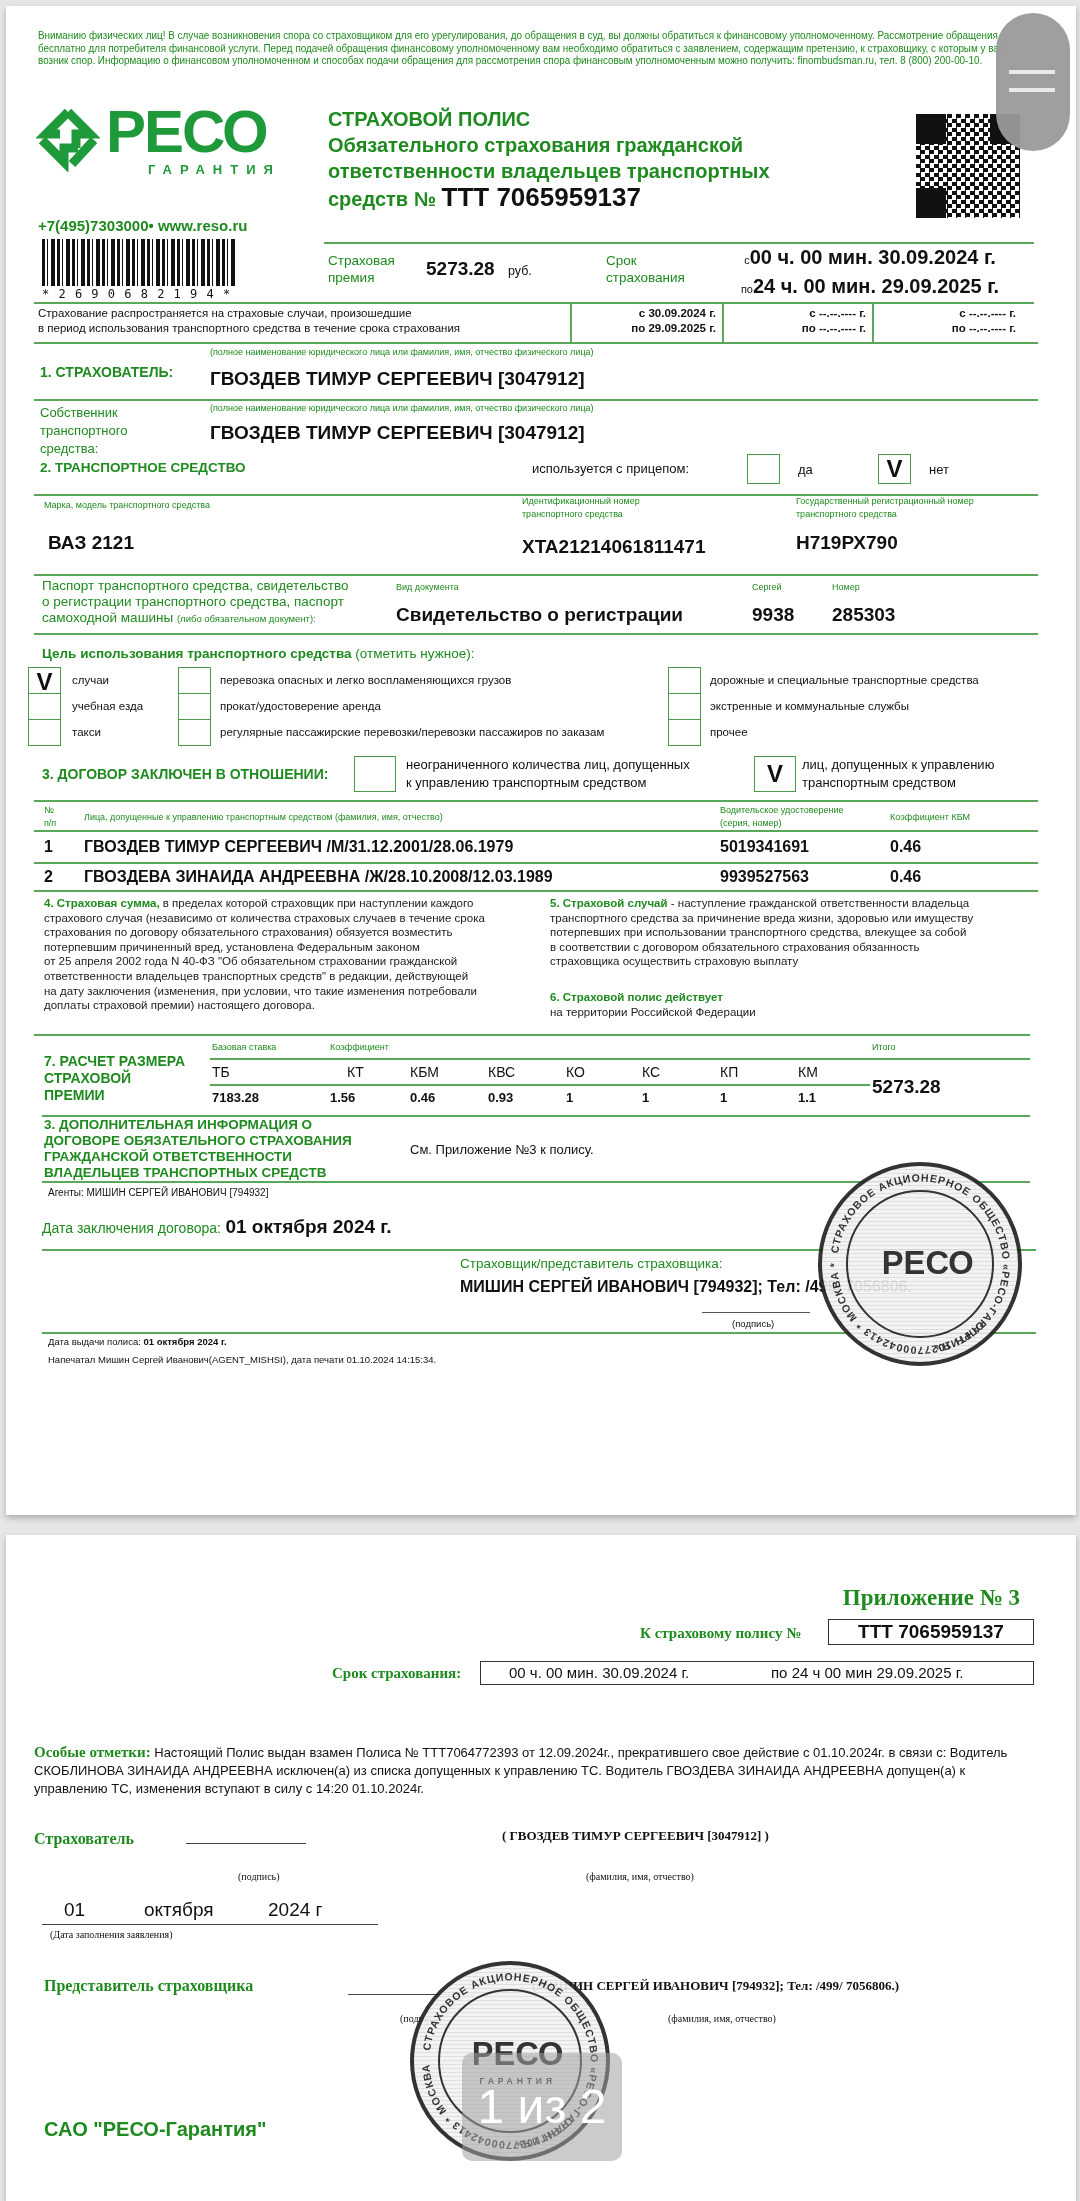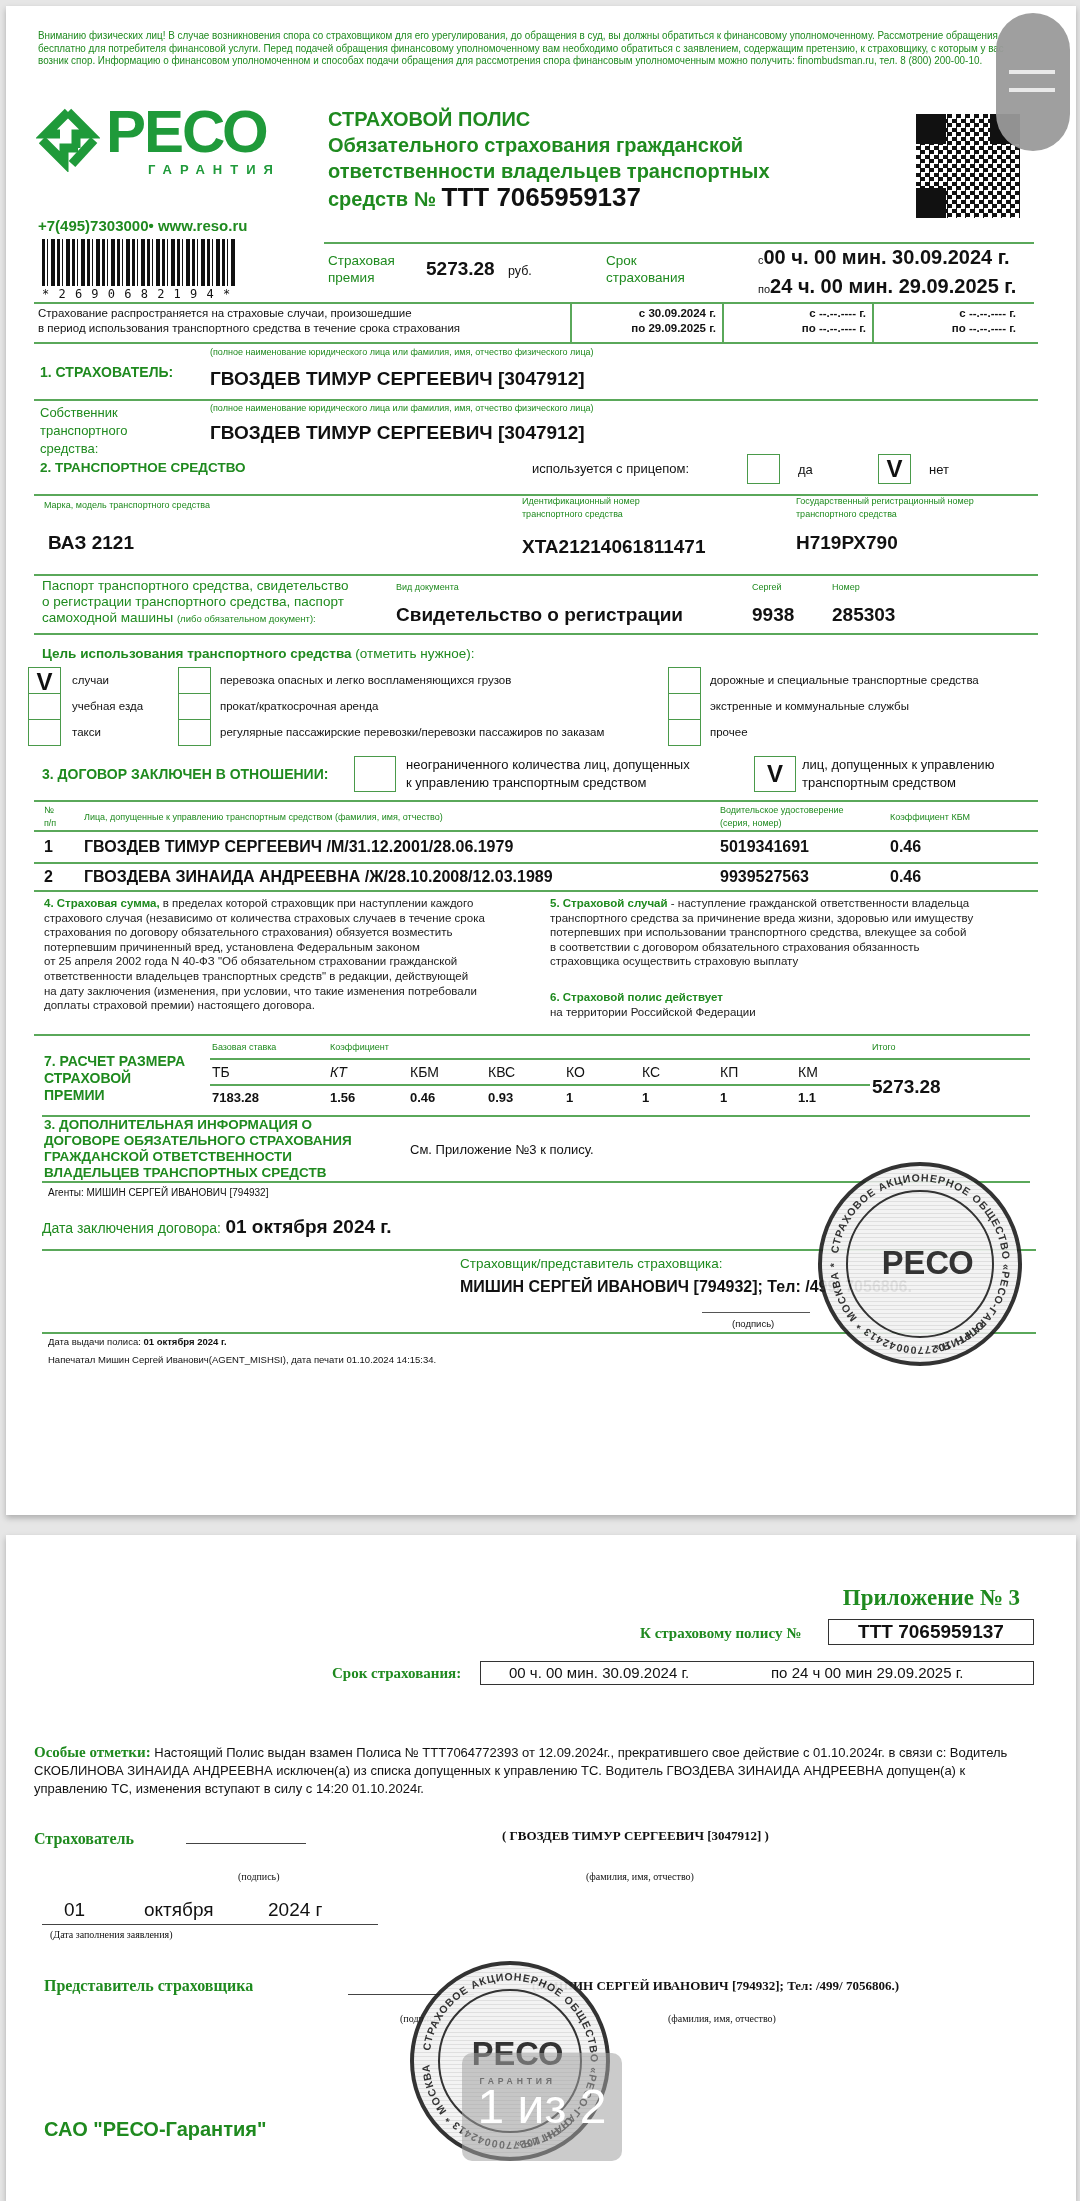--- a/index.html
+++ b/index.html
@@ -75,21 +75,21 @@
     <div>Страховая</div>
     <div>премия</div>
   </div>
   <div class="abs bold" style="left:420px;top:252px;font-size:19px">5273.28</div>
   <div class="abs" style="left:502px;top:258px;font-size:12.5px">руб.</div>
 
   <div class="abs g" style="left:600px;top:246px;font-size:13.5px;line-height:17px">
     <div>Срок</div>
     <div>страхования</div>
   </div>
-  <div class="abs" style="left:752px;top:240px;text-align:left;width:292px">
+  <div class="abs" style="left:718px;top:240px;text-align:center;width:292px">
     <div><span style="font-size:11px">с</span><span class="bold" style="font-size:20px">00 ч. 00 мин. 30.09.2024 г.</span></div>
     <div style="margin-top:6px"><span style="font-size:11px">по</span><span class="bold" style="font-size:20px">24 ч. 00 мин. 29.09.2025 г.</span></div>
   </div>
 
   <div class="hl" style="left:28px;top:296px;width:1000px"></div>
   <div class="abs" style="left:32px;top:300px;font-size:11.5px;line-height:15px">
     <div>Страхование распространяется на страховые случаи, произошедшие</div>
     <div>в период использования транспортного средства в течение срока страхования</div>
   </div>
   <div class="vl" style="left:564px;top:296px;height:40px"></div>
@@ -165,21 +165,21 @@
   <div class="cb" style="left:22px;top:687px;height:27px"></div>
   <div class="cb" style="left:22px;top:713px;height:27px"></div>
   <div class="abs" style="left:66px;top:668px;font-size:11.5px">случаи</div>
   <div class="abs" style="left:66px;top:694px;font-size:11.5px">учебная езда</div>
   <div class="abs" style="left:66px;top:720px;font-size:11.5px">такси</div>
 
   <div class="cb" style="left:172px;top:661px;height:27px"></div>
   <div class="cb" style="left:172px;top:687px;height:27px"></div>
   <div class="cb" style="left:172px;top:713px;height:27px"></div>
   <div class="abs" style="left:214px;top:668px;font-size:11.5px">перевозка опасных и легко воспламеняющихся грузов</div>
-  <div class="abs" style="left:214px;top:694px;font-size:11.5px">прокат/краткосрочная аренда</div>
+  <div class="abs" style="left:214px;top:694px;font-size:11.5px">прокат/удостоверение аренда</div>
   <div class="abs" style="left:214px;top:720px;font-size:11.5px">регулярные пассажирские перевозки/перевозки пассажиров по заказам</div>
 
   <div class="cb" style="left:662px;top:661px;height:27px"></div>
   <div class="cb" style="left:662px;top:687px;height:27px"></div>
   <div class="cb" style="left:662px;top:713px;height:27px"></div>
   <div class="abs" style="left:704px;top:668px;font-size:11.5px">дорожные и специальные транспортные средства</div>
   <div class="abs" style="left:704px;top:694px;font-size:11.5px">экстренные и коммунальные службы</div>
   <div class="abs" style="left:704px;top:720px;font-size:11.5px">прочее</div>
 
   <div class="abs g bold" style="left:36px;top:760px;font-size:14px">3. ДОГОВОР ЗАКЛЮЧЕН В ОТНОШЕНИИ:</div>
@@ -250,21 +250,21 @@
     <div>СТРАХОВОЙ</div>
     <div>ПРЕМИИ</div>
   </div>
   <div class="abs g tiny" style="left:206px;top:1036px">Базовая ставка</div>
   <div class="abs g tiny" style="left:324px;top:1036px">Коэффициент</div>
   <div class="abs g tiny" style="left:866px;top:1036px">Итого</div>
   <div class="hl" style="left:204px;top:1052px;width:820px;height:1.5px"></div>
   <div id="calc-cols">
       <div class="abs" style="left: 206px; top: 1058px; font-size: 14px;">ТБ</div>
       <div class="abs bold" style="left: 206px; top: 1084px; font-size: 13px;">7183.28</div>
-      <div class="abs" style="left: 324px; top: 1058px; font-size: 14px; font-style: italic;">КТ</div>
+      <div class="abs" style="left: 341px; top: 1058px; font-size: 14px;">КТ</div>
       <div class="abs bold" style="left: 324px; top: 1084px; font-size: 13px;">1.56</div>
       <div class="abs" style="left: 404px; top: 1058px; font-size: 14px;">КБМ</div>
       <div class="abs bold" style="left: 404px; top: 1084px; font-size: 13px;">0.46</div>
       <div class="abs" style="left: 482px; top: 1058px; font-size: 14px;">КВС</div>
       <div class="abs bold" style="left: 482px; top: 1084px; font-size: 13px;">0.93</div>
       <div class="abs" style="left: 560px; top: 1058px; font-size: 14px;">КО</div>
       <div class="abs bold" style="left: 560px; top: 1084px; font-size: 13px;">1</div>
       <div class="abs" style="left: 636px; top: 1058px; font-size: 14px;">КС</div>
       <div class="abs bold" style="left: 636px; top: 1084px; font-size: 13px;">1</div>
       <div class="abs" style="left: 714px; top: 1058px; font-size: 14px;">КП</div>

